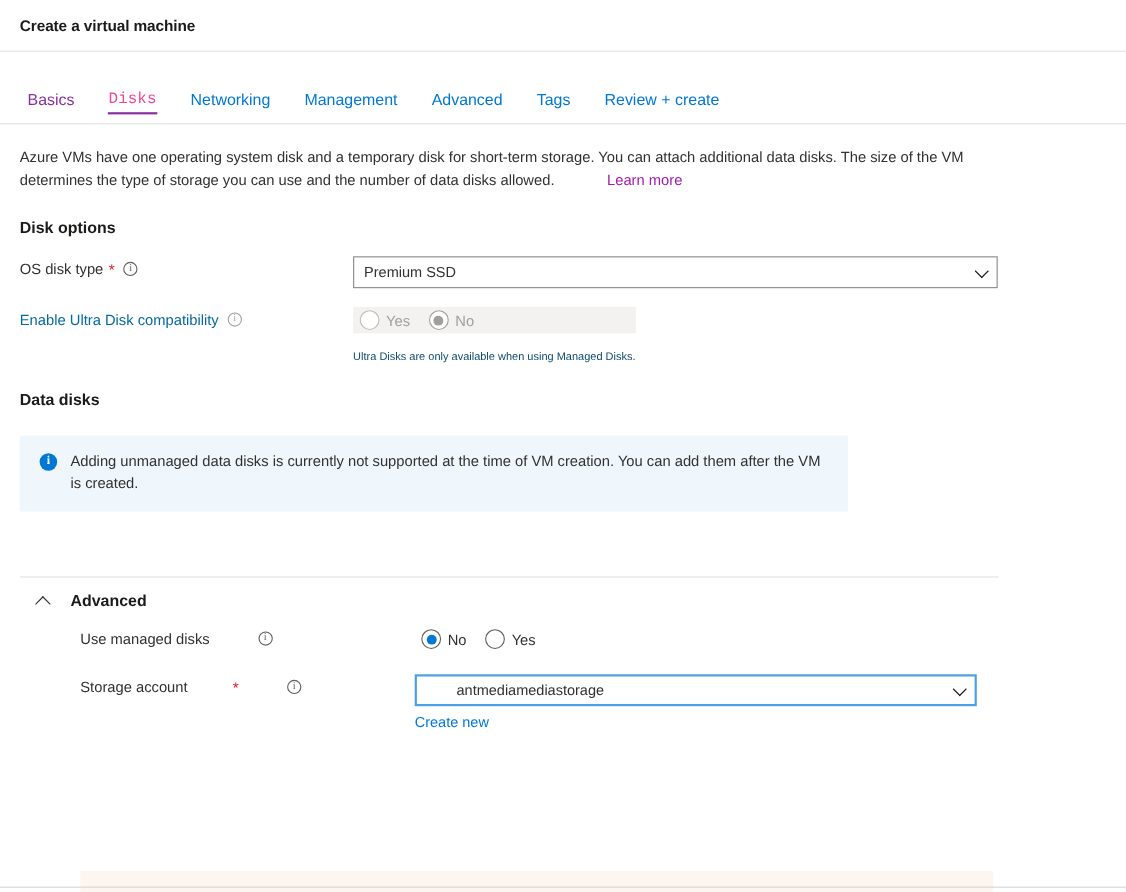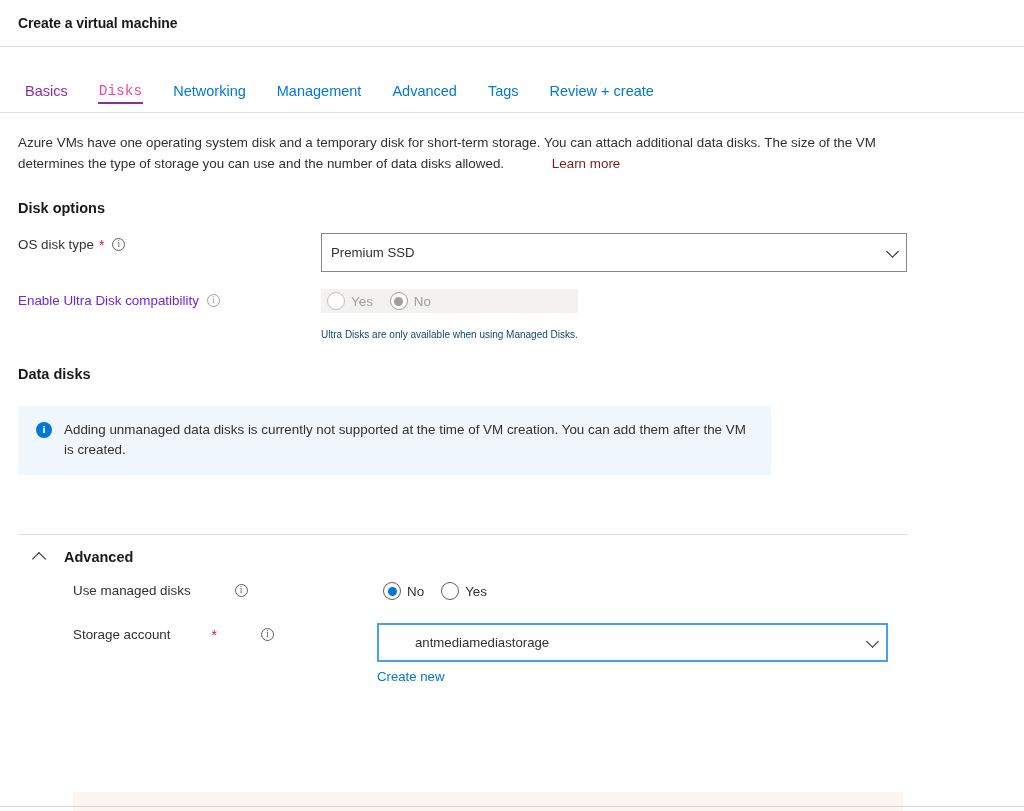--- a/index.html
+++ b/index.html
@@ -65,21 +65,21 @@
   .content {
     padding: 19px 18px 0 18px;
   }
   .intro {
     font-size: 13.4px;
     line-height: 21px;
     color: #323130;
     max-width: 890px;
   }
   .link {
-    color: #7f1d1d;
+    color: #a21caf;
     text-decoration: none;
     cursor: pointer;
     padding-left: 44px;
   }
 
   .section-heading {
     font-size: 14.5px;
     font-weight: bold;
     color: #1b1a19;
     margin-top: 26px;
@@ -95,21 +95,21 @@
   .form-label {
     width: 303px;
     flex: 0 0 303px;
     font-size: 13.4px;
     color: #323130;
     padding-top: 4px;
     display: flex;
     align-items: center;
     gap: 4px;
   }
-  .form-label.disabled { color: #6d28d9; }
+  .form-label.disabled { color: #0369a1; }
   .req { color: #e81123; font-size: 14px; line-height: 1; margin-left: 1px; }
 
   .info-glyph {
     display: inline-block;
     width: 13px;
     height: 13px;
     border: 1px solid #605e5c;
     border-radius: 50%;
     position: relative;
     margin-left: 4px;
@@ -126,21 +126,21 @@
     font-family: "Liberation Serif", serif;
     color: #605e5c;
     line-height: 13px;
   }
   .info-glyph.disabled { border-color: #a19f9d; }
   .info-glyph.disabled::after { color: #a19f9d; }
 
   
   .select {
     position: relative;
-    height: 39px;
+    height: 29px;
     background: #fff;
     border: 1px solid #8a8886;
     display: flex;
     align-items: center;
     padding: 0 30px 0 9px;
     font-size: 13.2px;
     color: #323130;
     cursor: pointer;
   }
   .select.focused { border: 2px solid #4aa0e6; }

